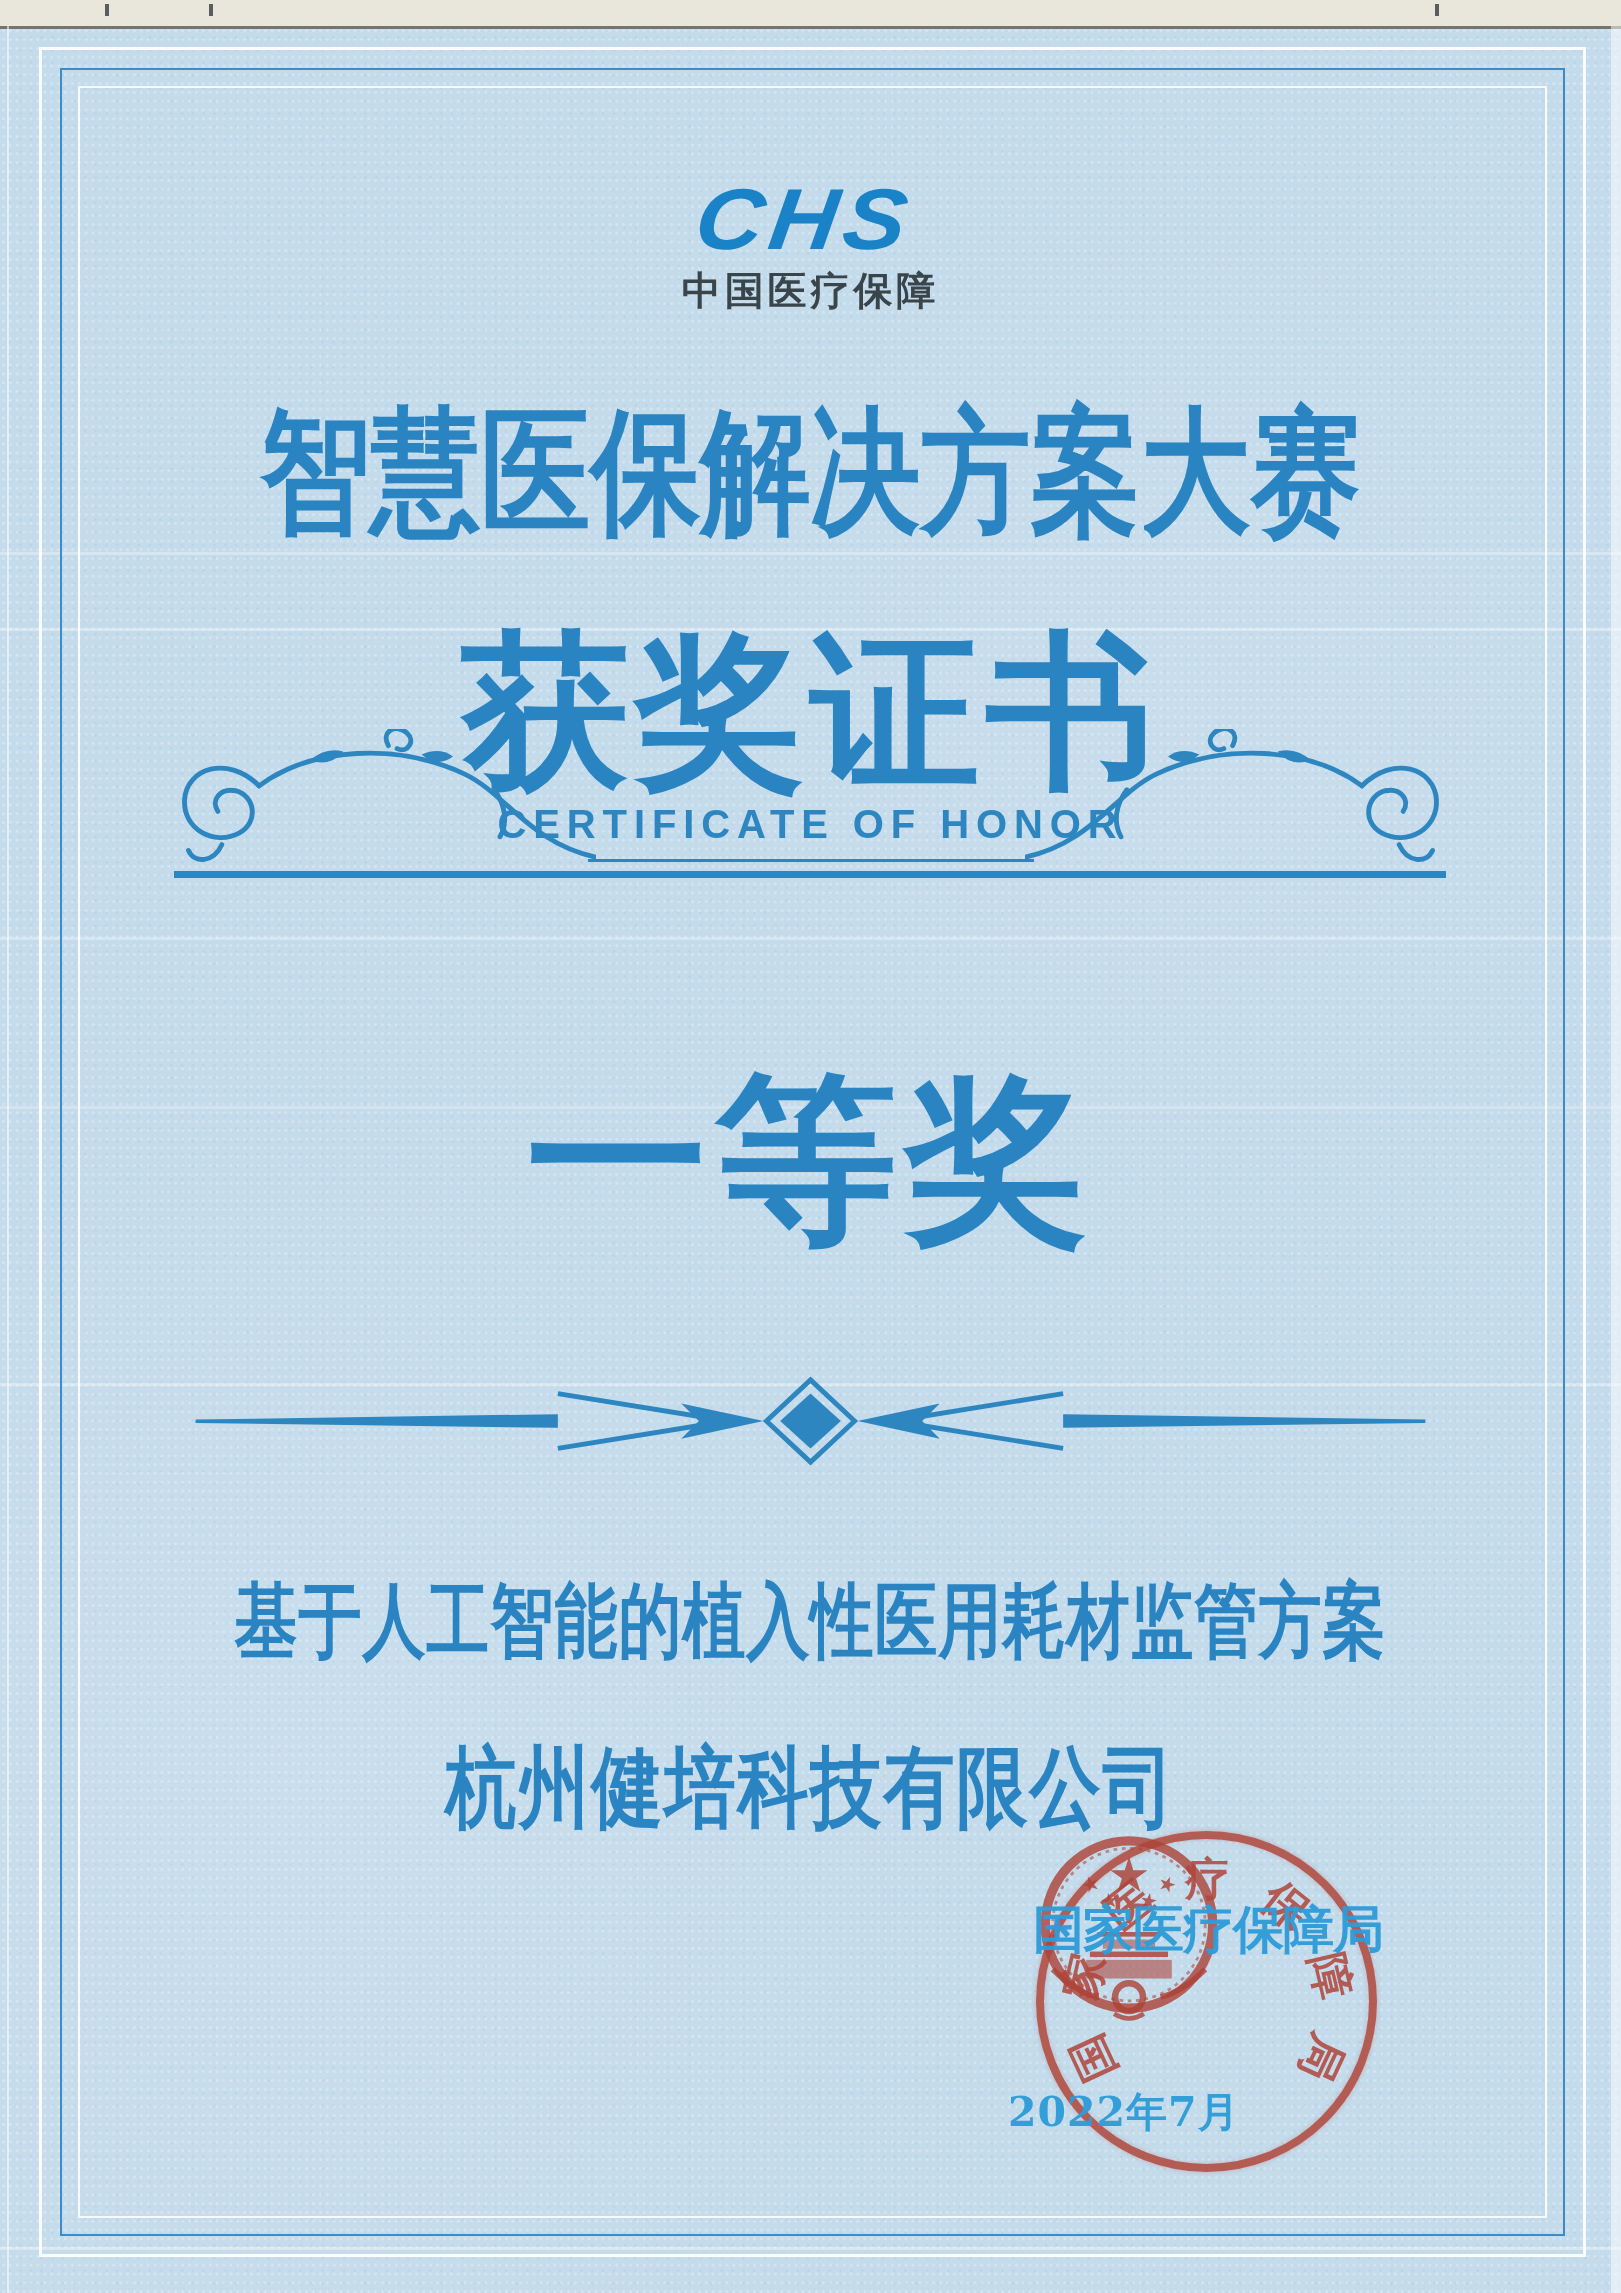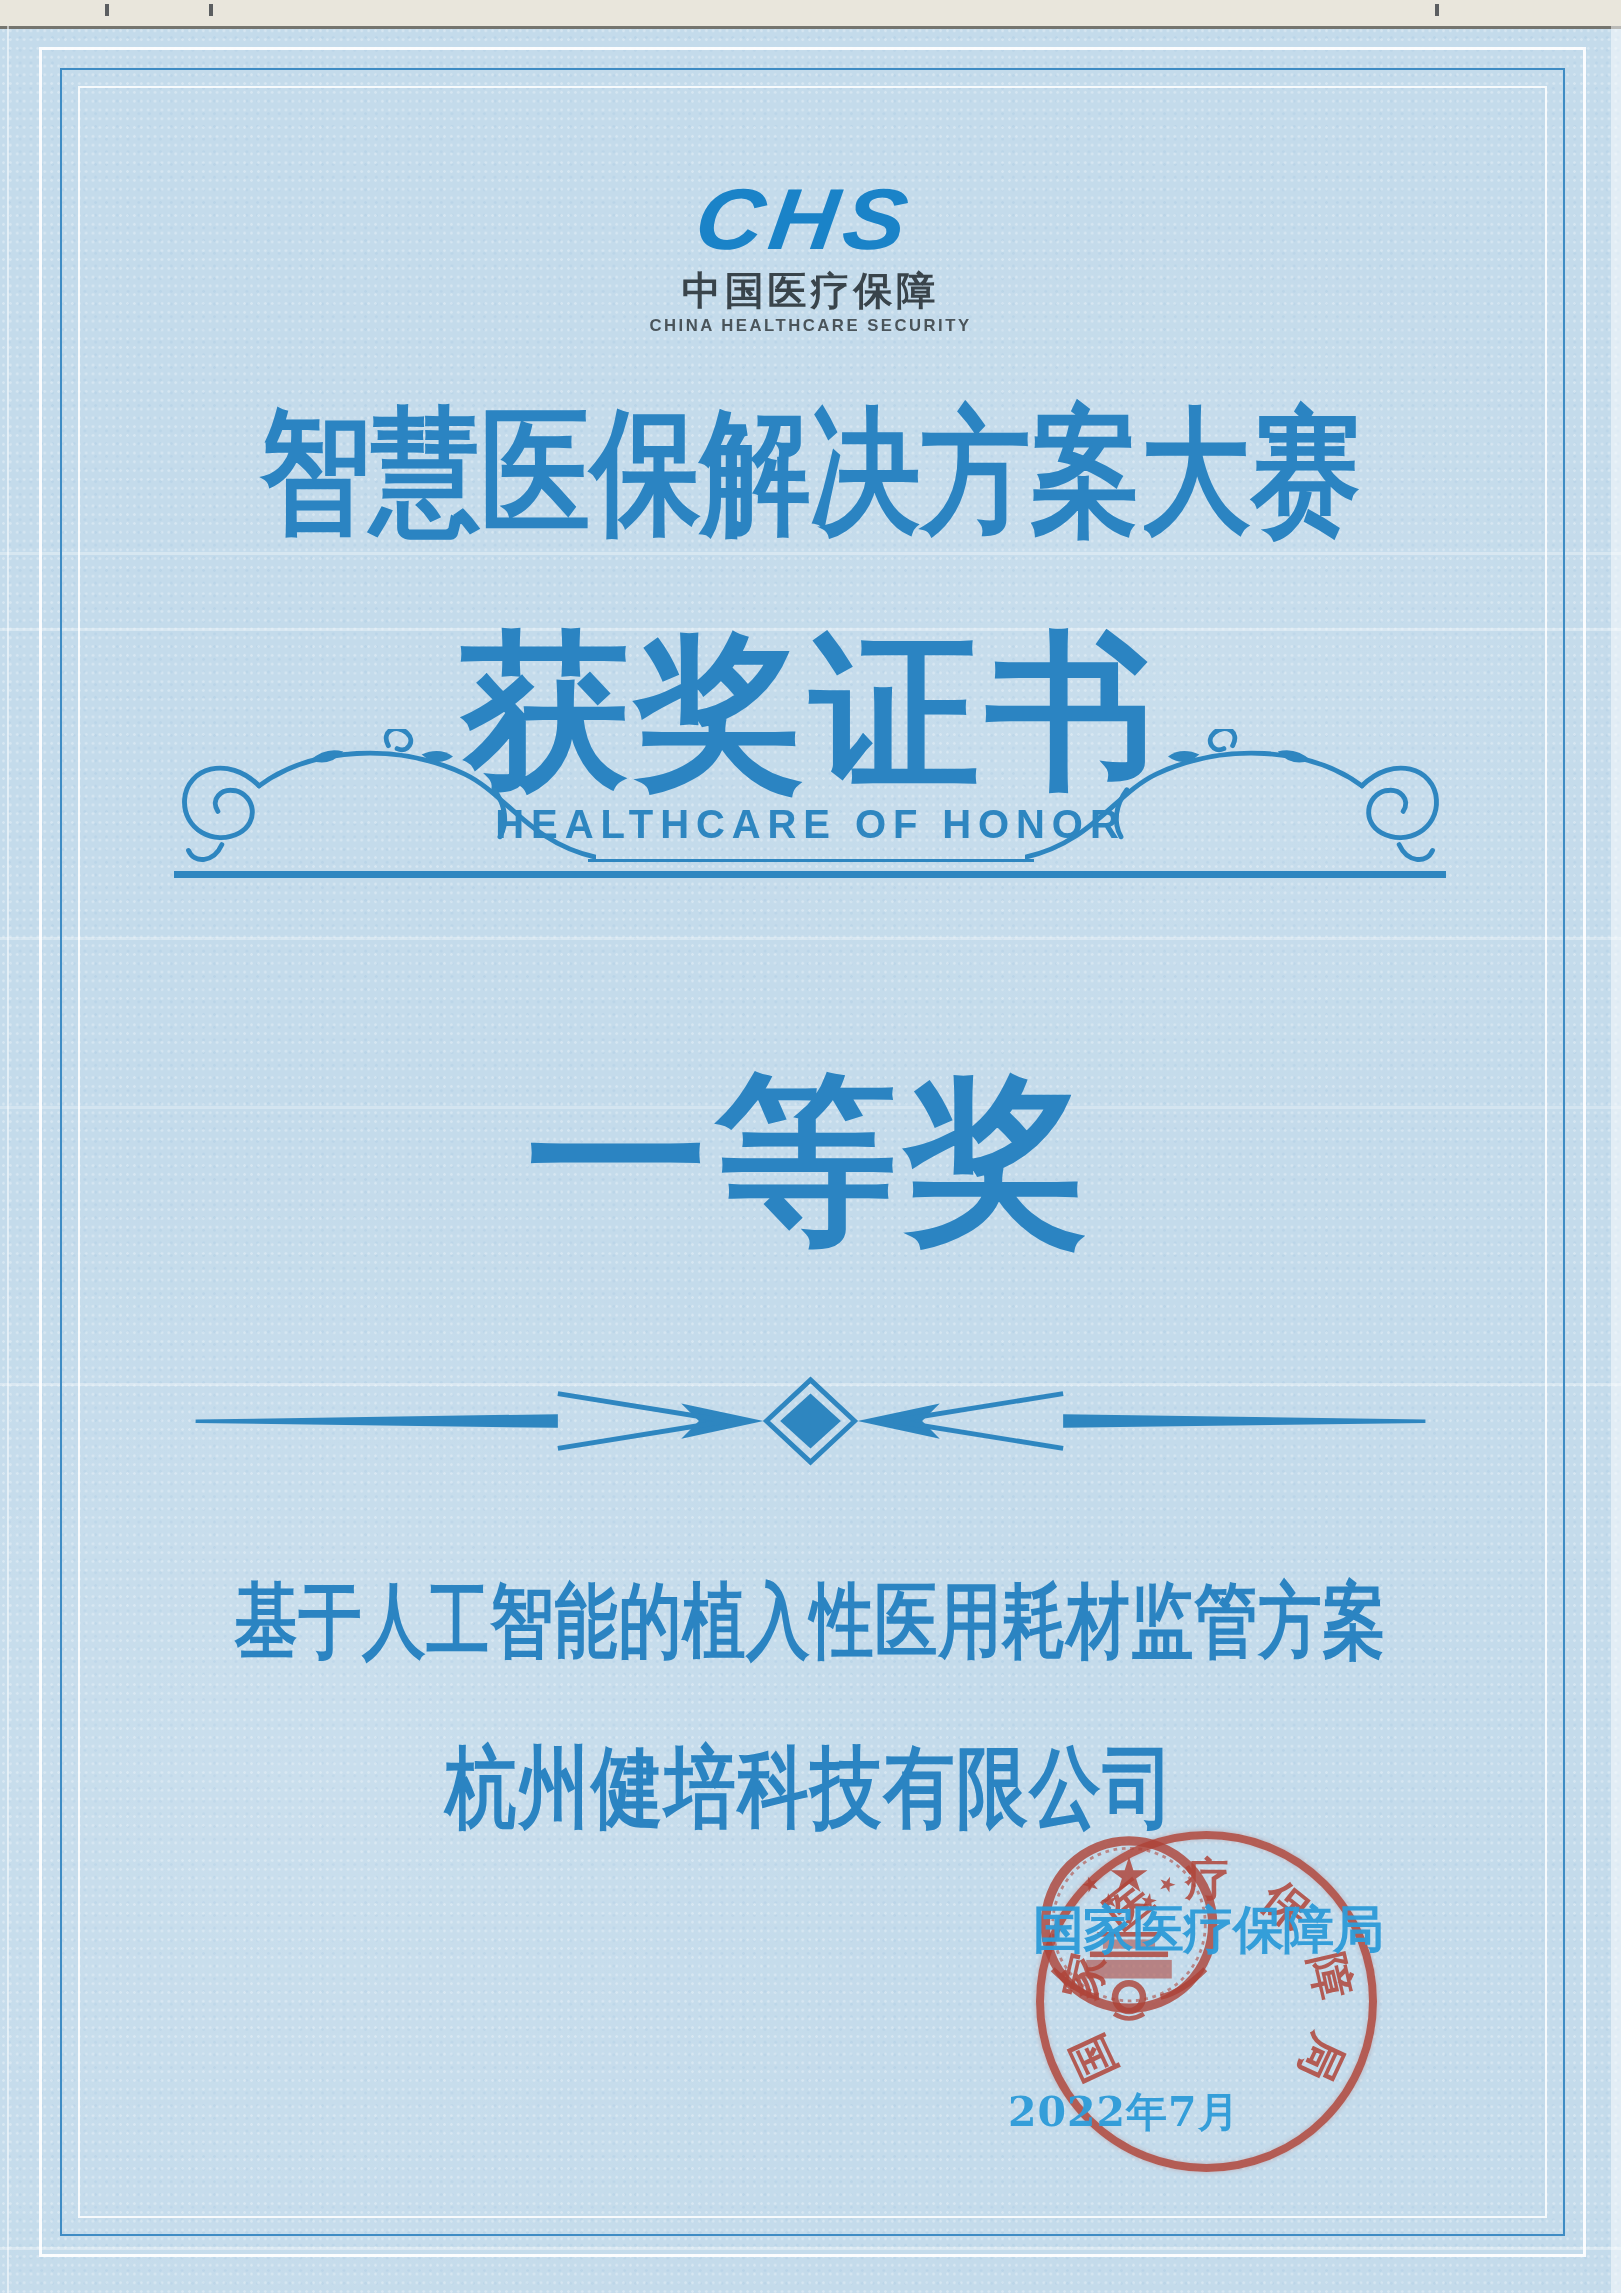--- a/index.html
+++ b/index.html
@@ -91,21 +91,20 @@
   <div class="streak" style="top:1106px;opacity:.8"></div>
   <div class="streak" style="top:1383px"></div>
   <div class="streak" style="top:2247px"></div>
 
   <div class="frame frame-outer"></div>
   <div class="frame frame-blue"></div>
   <div class="frame frame-inner"></div>
 
   <div class="cline logo-chs">CHS</div>
   <div class="cline logo-cn">中国医疗保障</div>
-  <div class="cline logo-en">CHINA HEALTHCARE SECURITY</div>
 
   <div class="cline competition">智慧医保解决方案大赛</div>
   <div class="cline cert-title">获奖证书</div>
 
   <svg class="flourish flourish-left" viewBox="0 0 440 150">
     <g fill="none" stroke="#2e86c0" stroke-width="5" stroke-linecap="round">
       <path d="M96,58 C64,26 22,40 20,72 C18,102 50,120 76,106 C96,95 92,68 72,63 C57,60 46,72 54,84"></path>
       <path d="M96,58 C150,18 238,14 306,46 C348,66 372,116 440,131"></path>
       <path d="M228,17 C220,2 236,-6 247,4 C256,12 248,25 237,20"></path>
       <path d="M58,118 C50,136 30,138 24,124"></path>
@@ -123,21 +122,21 @@
       <path d="M228,17 C220,2 236,-6 247,4 C256,12 248,25 237,20"></path>
       <path d="M58,118 C50,136 30,138 24,124"></path>
       <path d="M336,62 C348,78 350,96 342,110"></path>
     </g>
     <g fill="#2e86c0">
       <path d="M148,32 q16,-14 34,-9 q-13,16 -34,9 Z"></path>
       <path d="M262,26 q18,-8 32,2 q-16,12 -32,-2 Z"></path>
     </g>
   </svg>
 
-  <div class="cline cert-sub">HEALTHCARE OF HONOR</div>
+  <div class="cline cert-sub">CERTIFICATE OF HONOR</div>
   <div class="rule-thin"></div>
   <div class="rule-thick"></div>
 
   <div class="cline award">一等奖</div>
 
   <svg class="divider" viewBox="0 0 1260 96">
     <g fill="#2e86c0" stroke="none">
       <path d="M2,46.5 L372,41 L372,55 L2,50 Z"></path>
       <path d="M498,30 L582,48 L498,66 L516,48 Z"></path>
       <path d="M630,20 L661,48 L630,76 L599,48 Z"></path>

